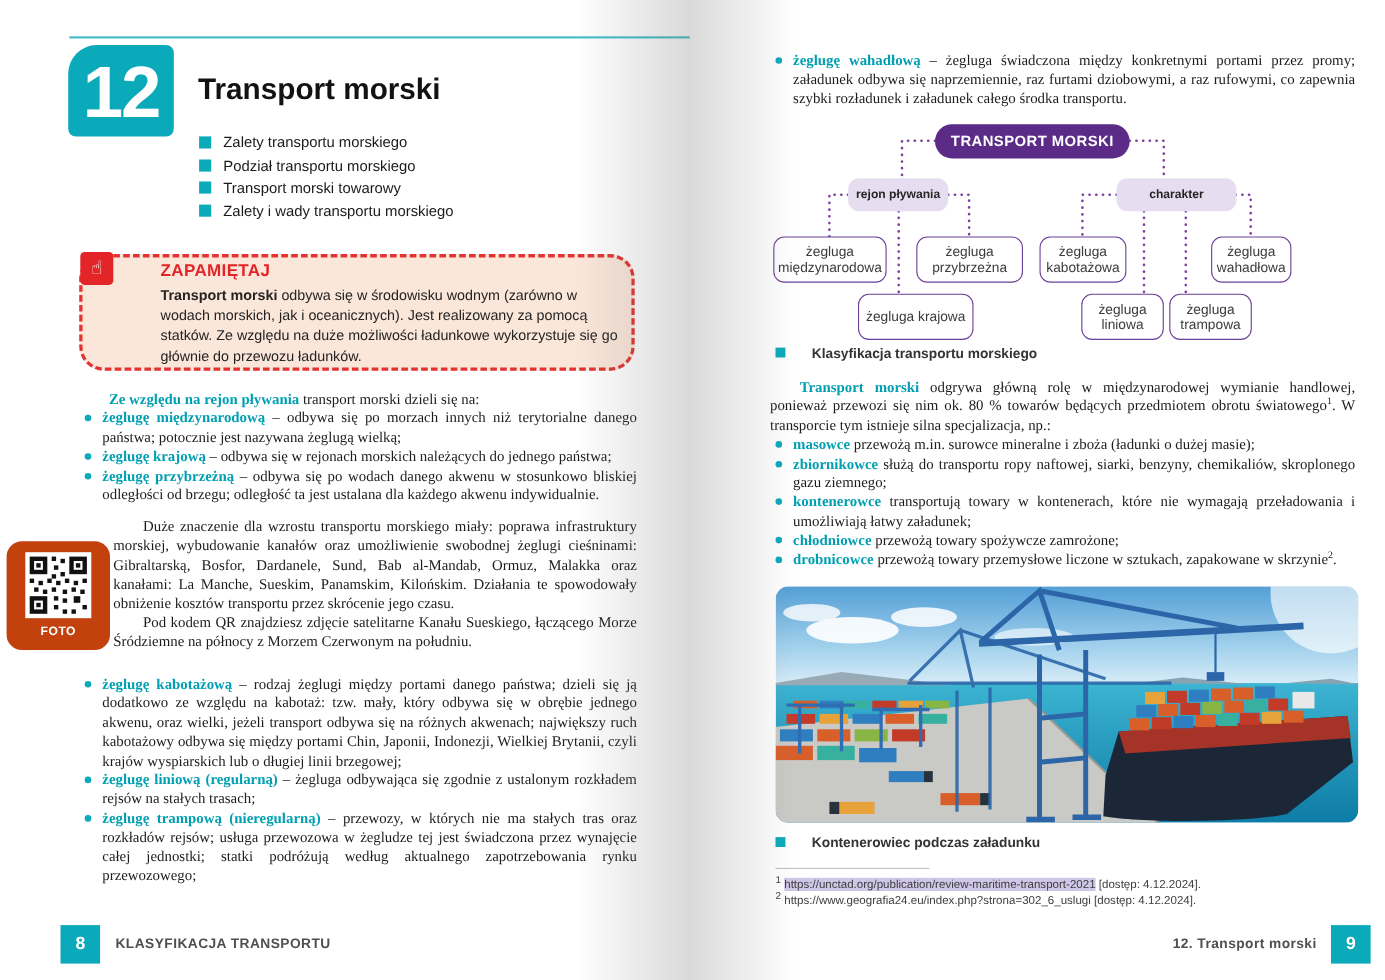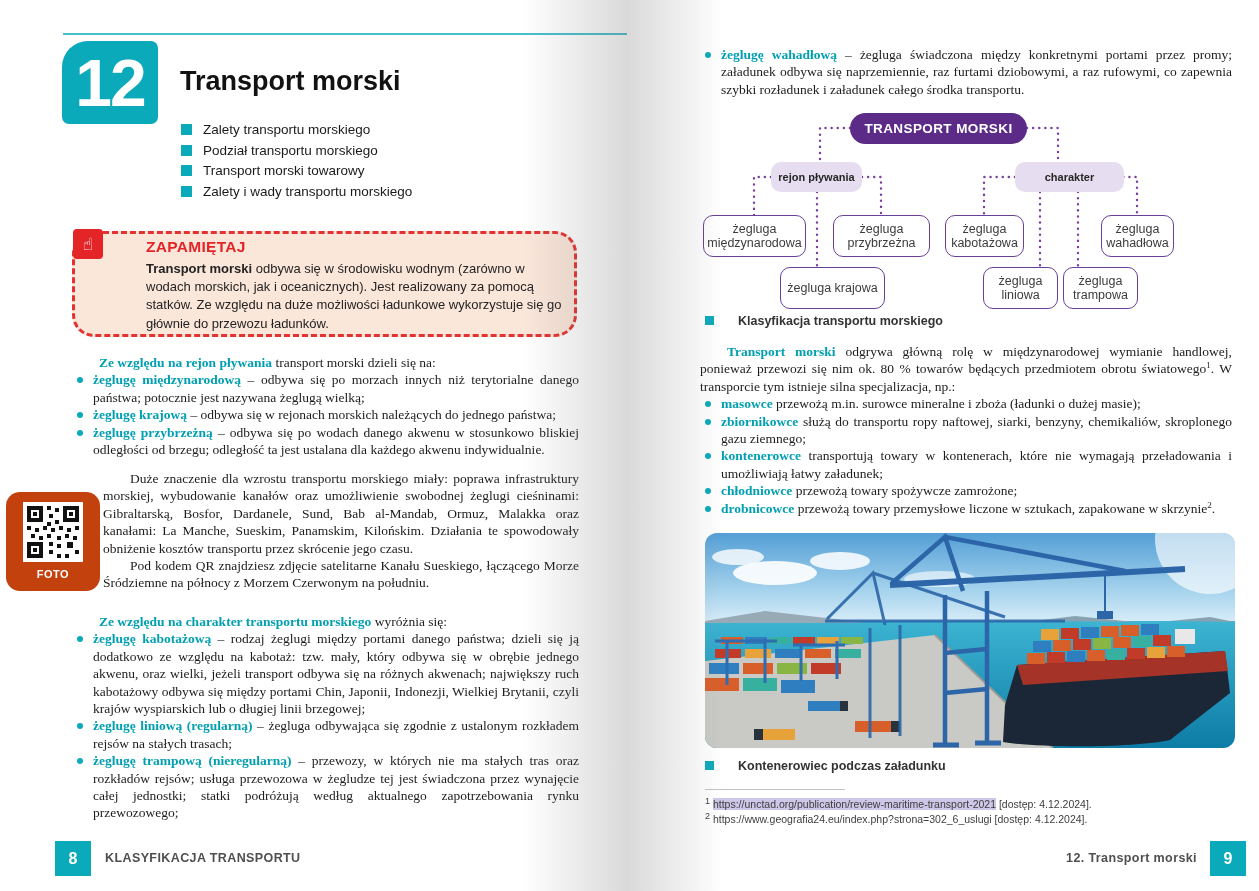--- a/index.html
+++ b/index.html
@@ -134,21 +134,20 @@
   </div>
   <div class="qrlabel">FOTO</div>
 </div>
 
 <div class="abs serif" style="left:103px;top:470px;width:476px;">
   <p class="indent" style="margin:0;">Duże znaczenie dla wzrostu transportu morskiego miały: poprawa infrastruktury morskiej, wybudowanie kanałów oraz umożliwienie swobodnej żeglugi cieśninami: Gibraltarską, Bosfor, Dardanele, Sund, Bab al-Mandab, Ormuz, Malakka oraz kanałami: La Manche, Sueskim, Panamskim, Kilońskim. Działania te spowodowały obniżenie kosztów transportu przez skrócenie jego czasu.</p>
   <p class="indent" style="margin:0;">Pod kodem QR znajdziesz zdjęcie satelitarne Kanału Sueskiego, łączącego Morze Śródziemne na północy z Morzem Czerwonym na południu.</p>
 </div>
 
 <div class="abs col-l serif" style="top:613px;">
-  <div class="indent"><span class="term">Ze względu na charakter transportu morskiego</span><span> wyróżnia się:</span></div>
   <div class="li"><span class="dot"></span><span class="term">żeglugę kabotażową</span><span> – rodzaj żeglugi między portami danego państwa; dzieli się ją dodatkowo ze względu na kabotaż: tzw. mały, który odbywa się w obrębie jednego akwenu, oraz wielki, jeżeli transport odbywa się na różnych akwenach; największy ruch kabotażowy odbywa się między portami Chin, Japonii, Indonezji, Wielkiej Brytanii, czyli krajów wyspiarskich lub o długiej linii brzegowej;</span></div>
   <div class="li"><span class="dot"></span><span class="term">żeglugę liniową (regularną)</span><span> – żegluga odbywająca się zgodnie z ustalonym rozkładem rejsów na stałych trasach;</span></div>
   <div class="li"><span class="dot"></span><span class="term">żeglugę trampową (nieregularną)</span><span> – przewozy, w których nie ma stałych tras oraz rozkładów rejsów; usługa przewozowa w żegludze tej jest świadczona przez wynajęcie całej jednostki; statki podróżują według aktualnego zapotrzebowania rynku przewozowego;</span></div>
 </div>
 
 <div class="abs pagenum" style="left:55px;top:841px;">
     <span>8</span>
   </div>
 <div class="abs footlabel" style="left:105px;top:851px;">KLASYFIKACJA TRANSPORTU</div>
 

